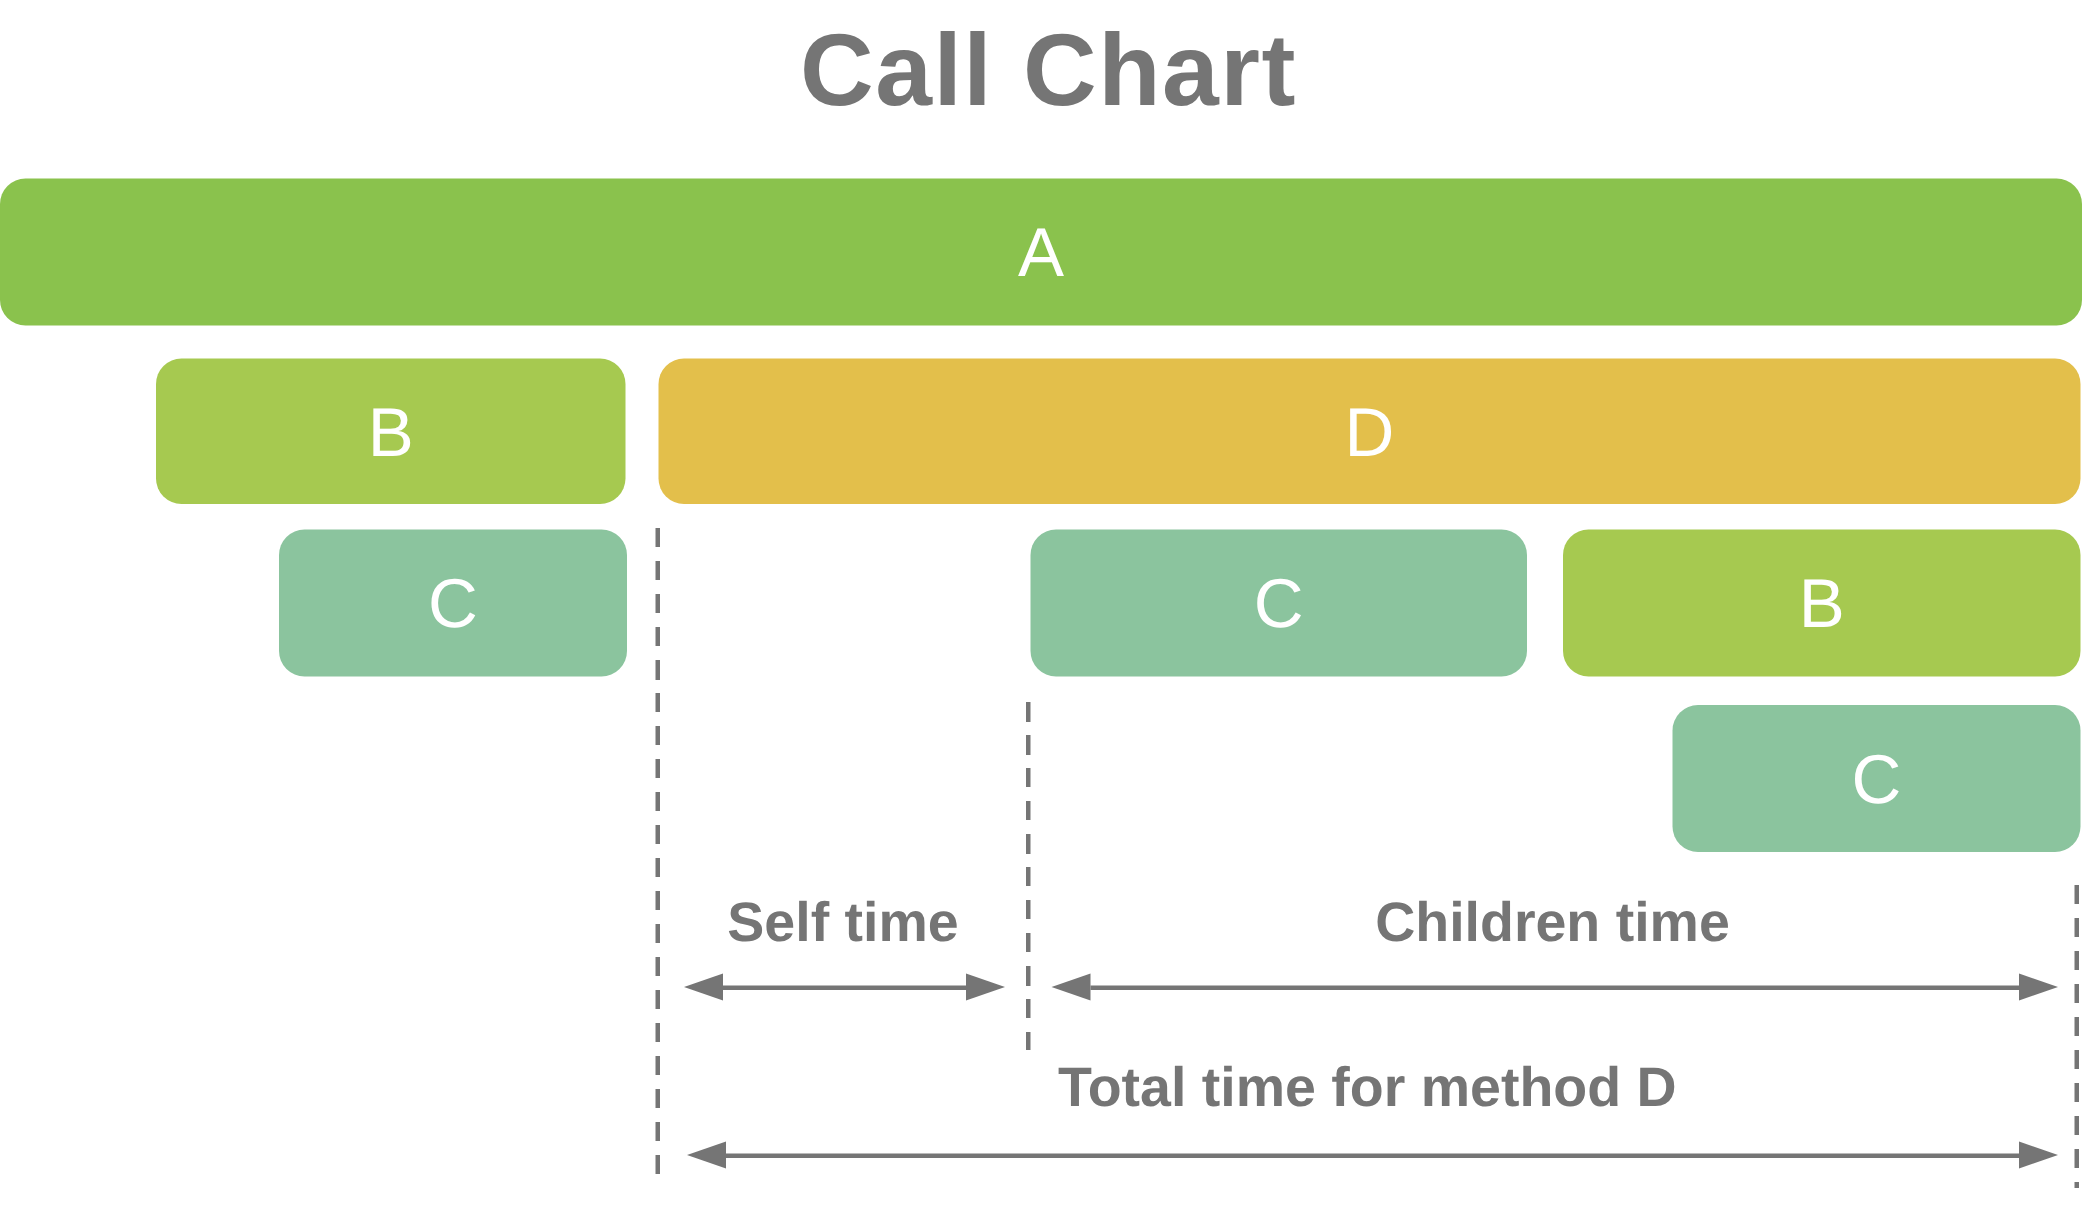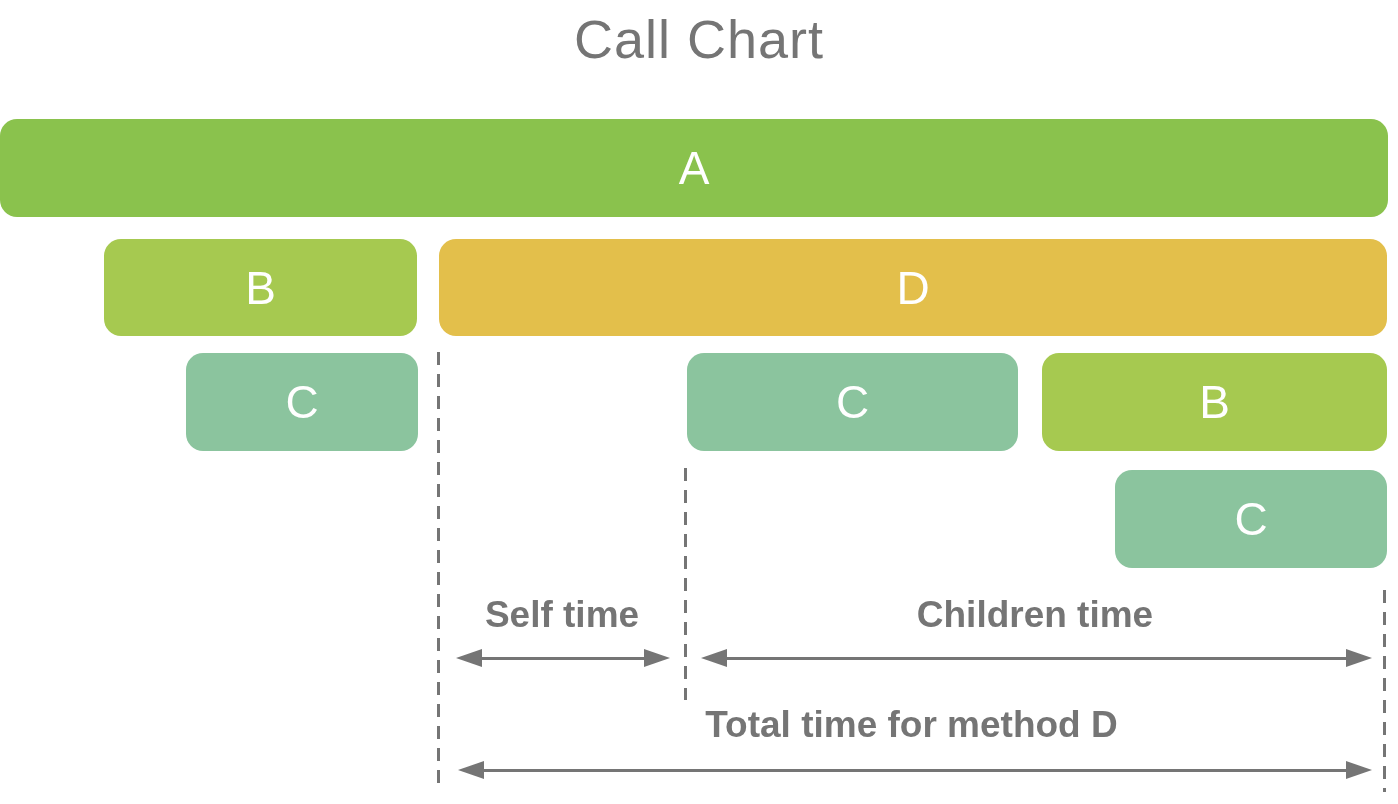--- a/index.html
+++ b/index.html
@@ -14,22 +14,22 @@
     height: 804px;
     background: #ffffff;
     overflow: hidden;
   }
   .title {
     position: absolute;
     left: 0;
     top: 8px;
     width: 100%;
     text-align: center;
-    font-size: 54px;
-    font-weight: 400;
+    font-size: 68px;
+    font-weight: 700;
     color: var(--color-annotation_gray);
     letter-spacing: 1px;
   }
   .bar {
     position: absolute;
     border-radius: 17px;
     display: flex;
     align-items: center;
     justify-content: center;
     color: var(--color-label_white);

